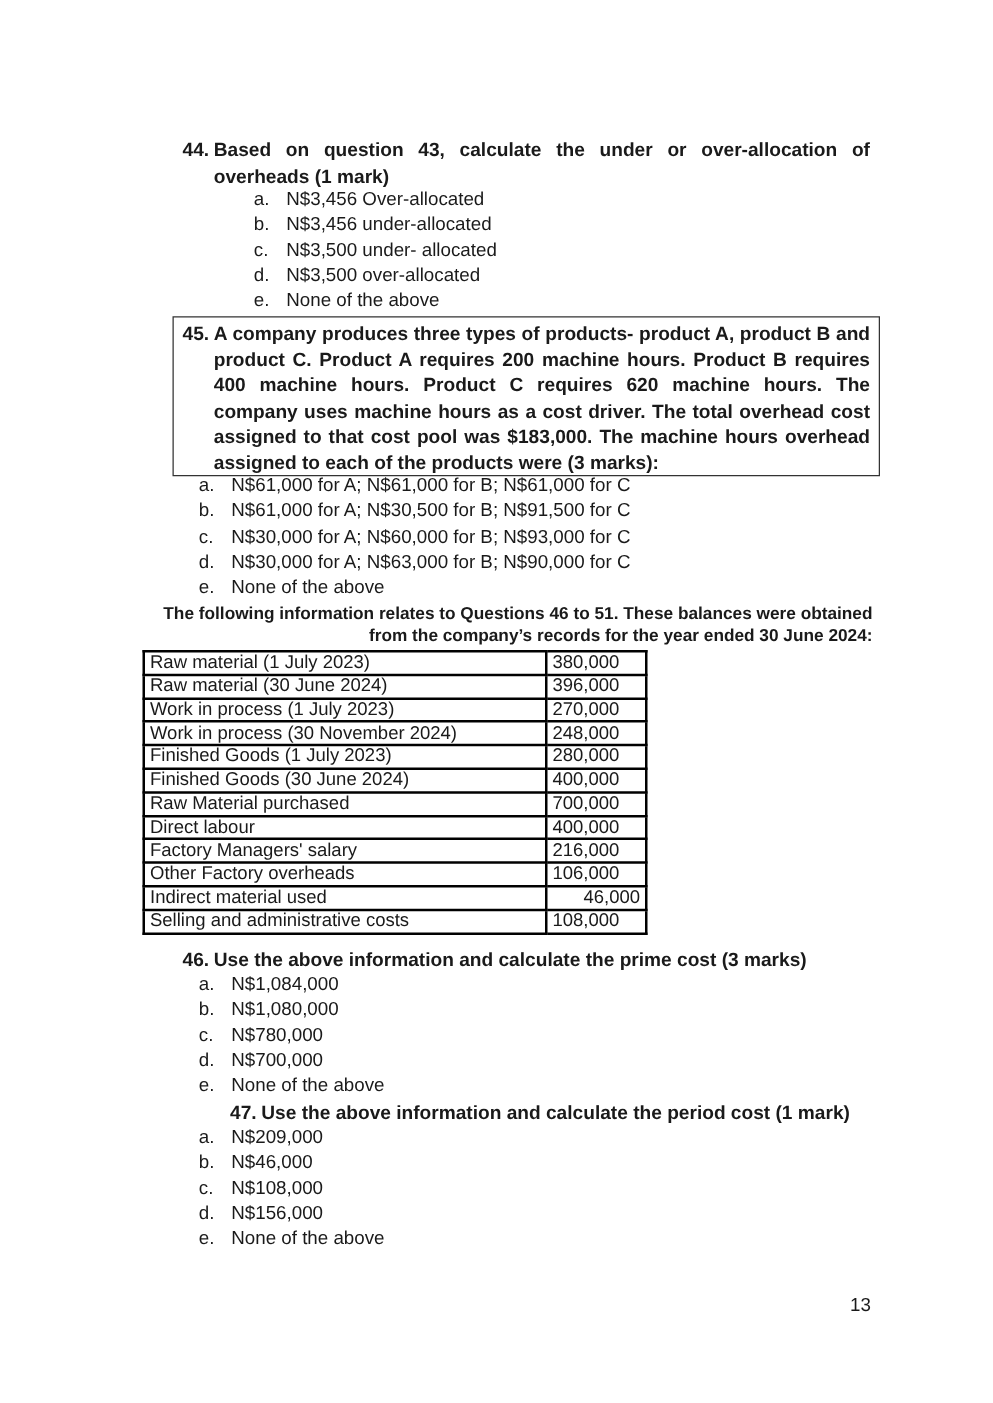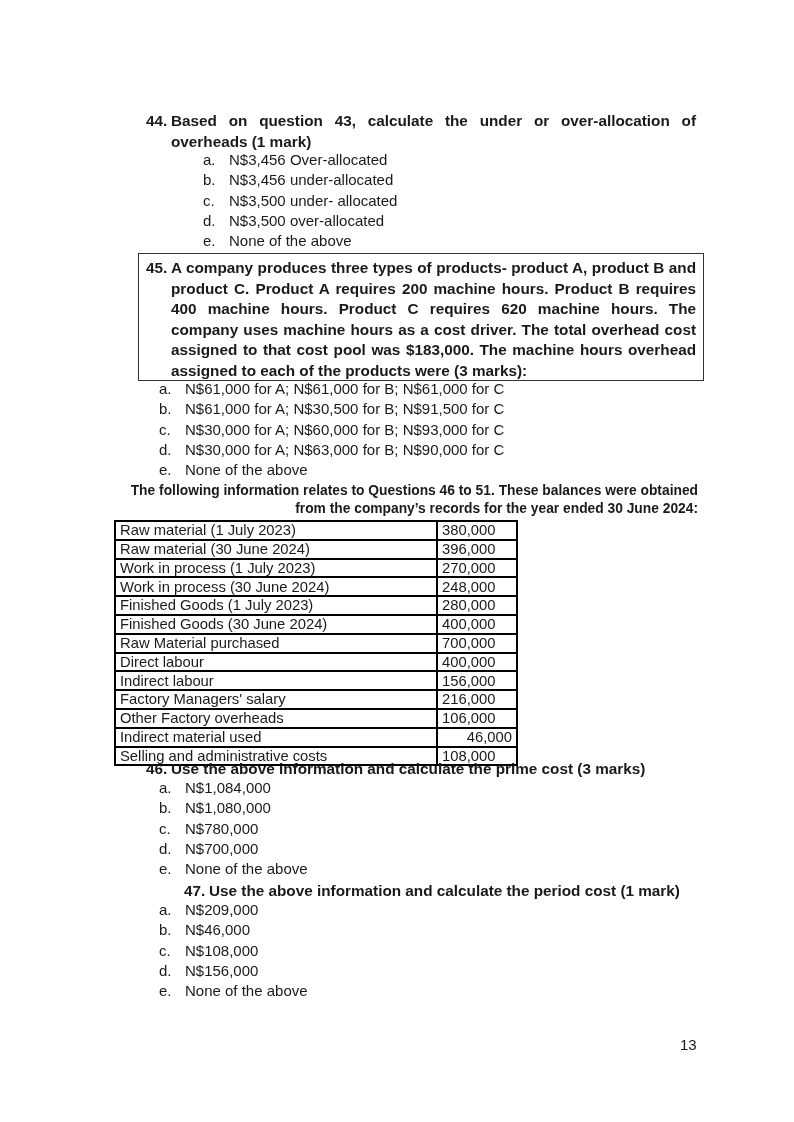--- a/index.html
+++ b/index.html
@@ -83,42 +83,38 @@
       </tr>
       <tr>
         <td class="lbl">Raw material (30 June 2024)</td>
         <td class="val"><span>396,000</span></td>
       </tr>
       <tr>
         <td class="lbl">Work in process (1 July 2023)</td>
         <td class="val"><span>270,000</span></td>
       </tr>
       <tr>
-        <td class="lbl">Work in process (30 June 2024)</td>
+        <td class="lbl">Work in process (30 November 2024)</td>
         <td class="val"><span>248,000</span></td>
       </tr>
       <tr>
         <td class="lbl">Finished Goods (1 July 2023)</td>
         <td class="val"><span>280,000</span></td>
       </tr>
       <tr>
         <td class="lbl">Finished Goods (30 June 2024)</td>
         <td class="val"><span>400,000</span></td>
       </tr>
       <tr>
         <td class="lbl">Raw Material purchased</td>
         <td class="val"><span>700,000</span></td>
       </tr>
       <tr>
         <td class="lbl">Direct labour</td>
         <td class="val"><span>400,000</span></td>
-      </tr>
-      <tr>
-        <td class="lbl">Indirect labour</td>
-        <td class="val"><span>156,000</span></td>
       </tr>
       <tr>
         <td class="lbl">Factory Managers' salary</td>
         <td class="val"><span>216,000</span></td>
       </tr>
       <tr>
         <td class="lbl">Other Factory overheads</td>
         <td class="val"><span>106,000</span></td>
       </tr>
       <tr>

